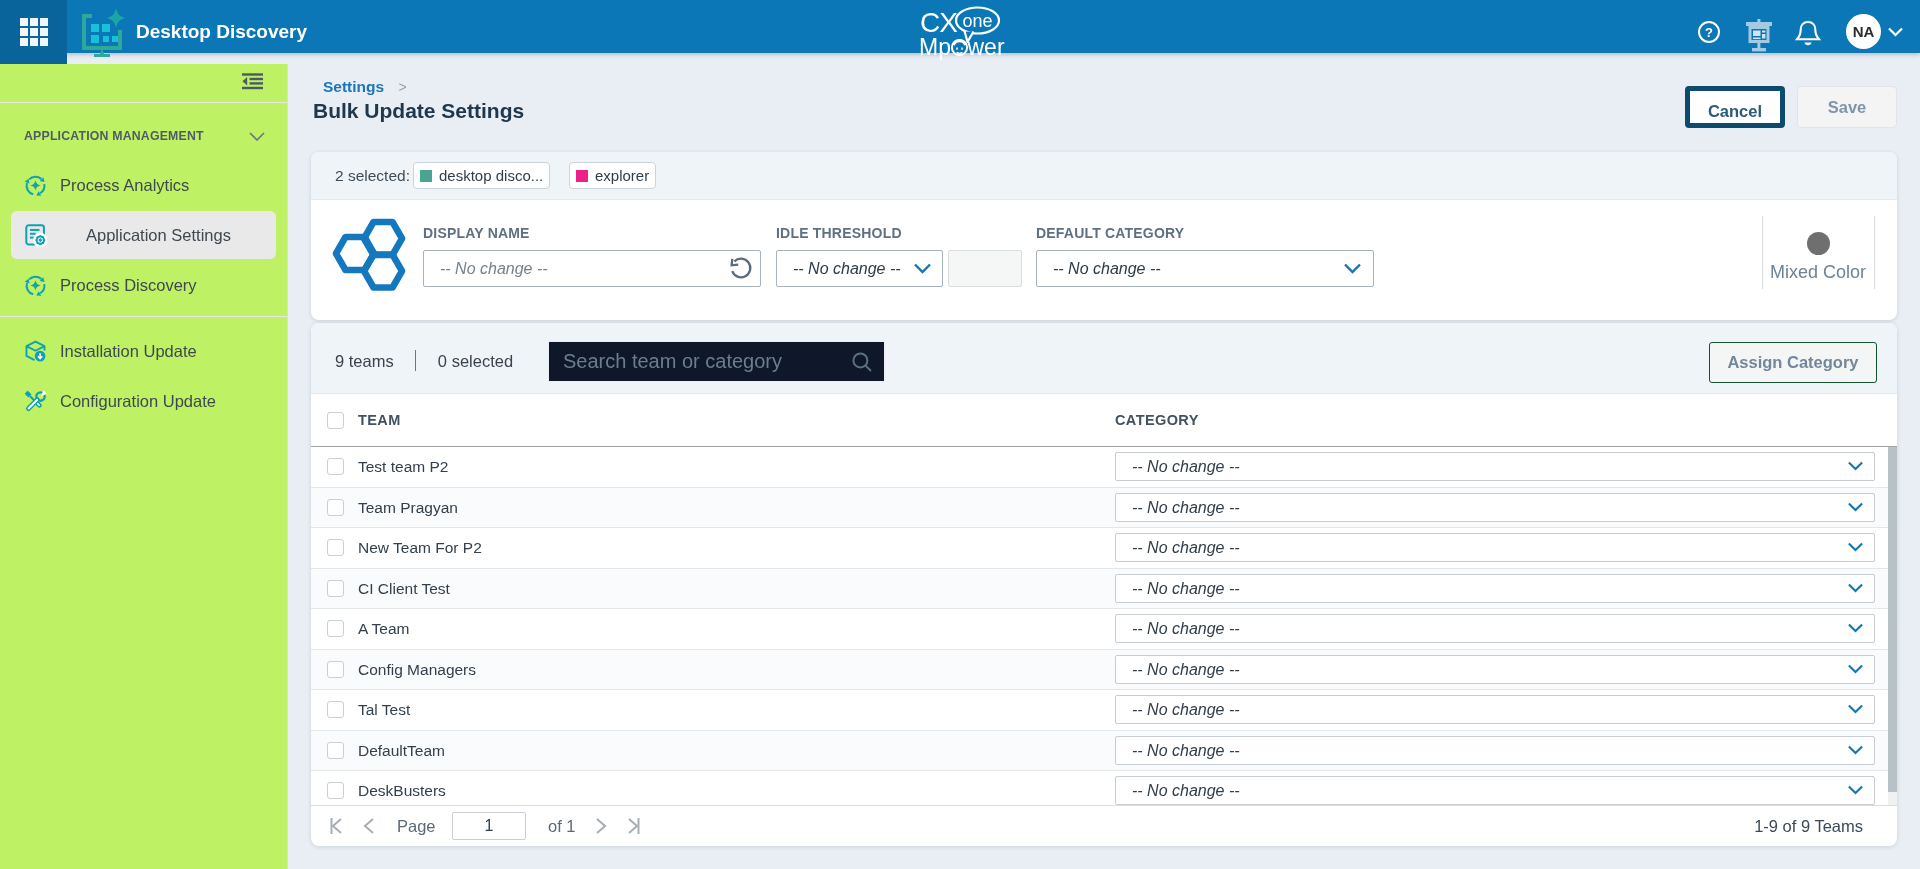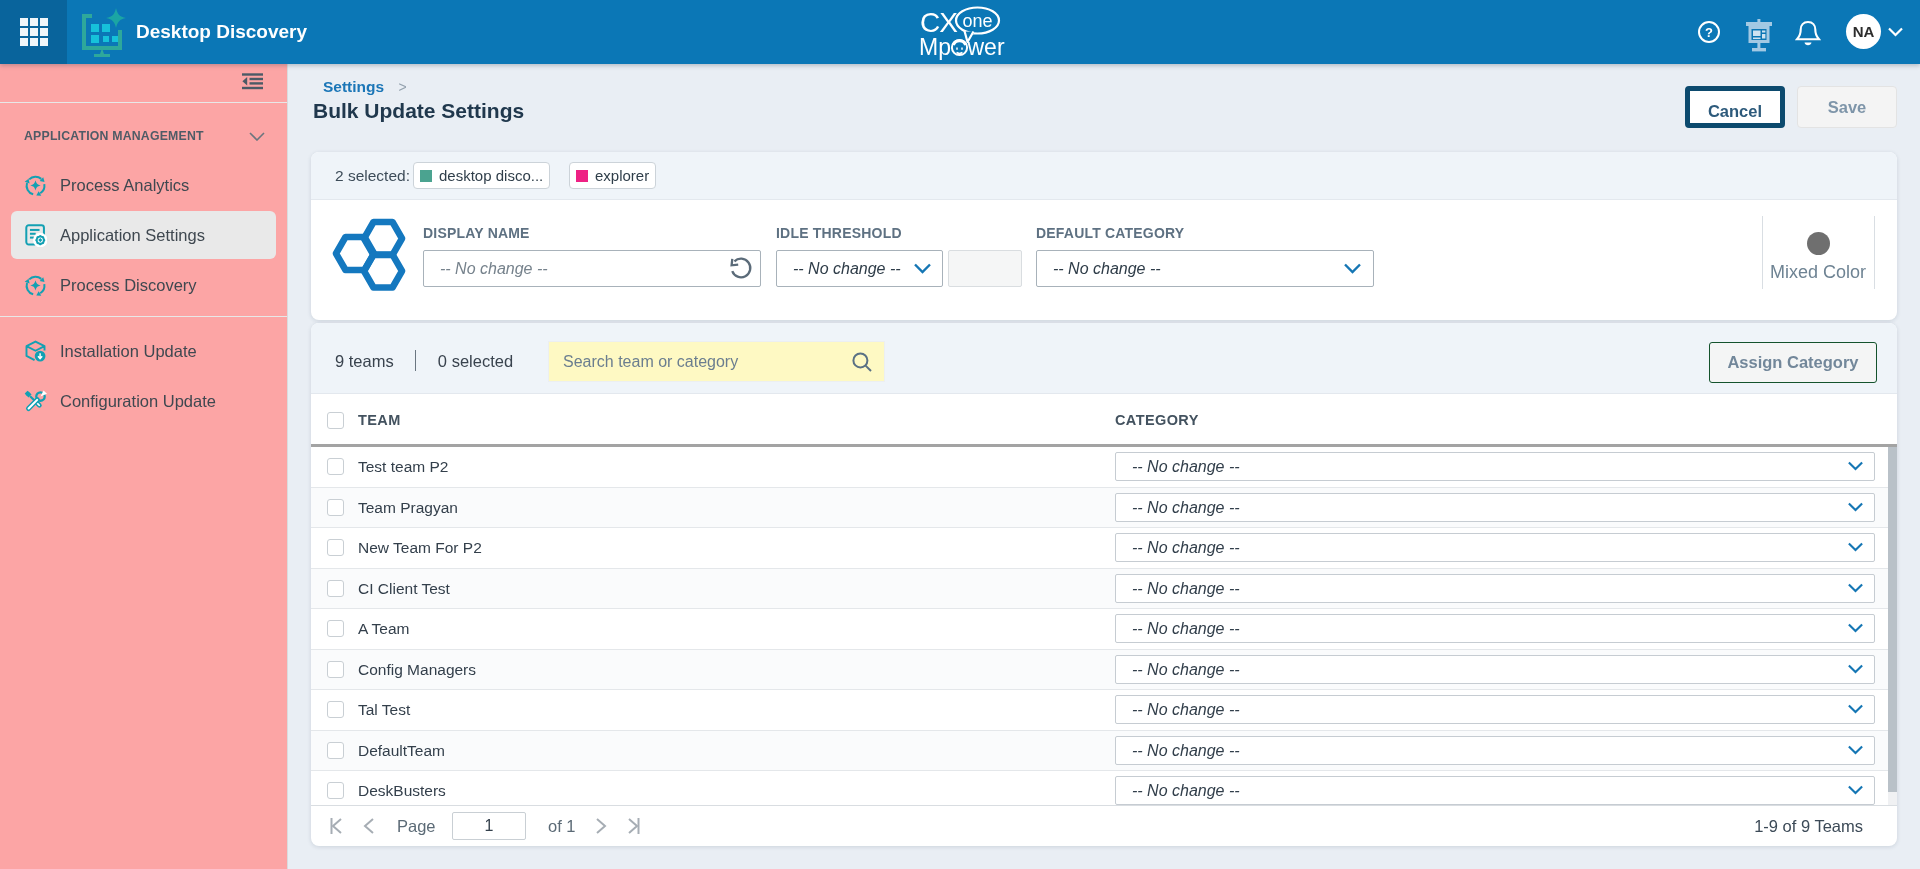--- a/index.html
+++ b/index.html
@@ -1,36 +1,36 @@
 <!DOCTYPE html>
 <html><head>
 <meta charset="utf-8">
 <style>
 * { margin:0; padding:0; box-sizing:border-box; }
 html,body { width:1920px; height:869px; overflow:hidden; font-family:"Liberation Sans", sans-serif; background:#e9eef4; }
 
 
-.topbar { position:absolute; left:0; top:0; width:1920px; height:64px; background:#0b77b6; box-shadow:0 2px 4px rgba(40,60,80,.25); z-index:5; }
+.topbar { position:absolute; left:0; top:0; width:1920px; height:53px; background:#0b77b6; box-shadow:0 2px 4px rgba(40,60,80,.25); z-index:5; }
 .launcher { position:absolute; left:0; top:0; width:67px; height:64px; background:#09649c; }
 .grid9 { position:absolute; left:20px; top:18px; width:29px; height:29px; }
 .grid9 i { position:absolute; width:7.6px; height:7.6px; background:#f0f6fa; }
 .appicon { position:absolute; left:78px; top:8px; }
 .appname { position:absolute; left:136px; top:0; height:64px; line-height:64px; color:#fff; font-size:19px; font-weight:bold; }
 .logo { position:absolute; left:905px; top:2px; }
 .tb-icon { position:absolute; top:0; }
 .avatar { position:absolute; left:1846px; top:14px; width:35px; height:35px; border-radius:50%; background:#fff; color:#2d2d2d; font-weight:bold; font-size:15px; text-align:center; line-height:35px; }
 
 
-.sidebar { position:absolute; left:0; top:64px; width:288px; height:805px; background:#fca5a5; border-right:1px solid #d9dcde; }
+.sidebar { position:absolute; left:0; top:64px; width:288px; height:805px; background:#bef264; border-right:1px solid #d9dcde; }
 .sb-top { height:39px; border-bottom:1px solid #e8e8e8; position:relative; }
 .sec-head { display:flex; align-items:center; justify-content:space-between; padding:0 22px 0 24px; height:36px; color:#4f5b66; font-size:12.3px; font-weight:bold; letter-spacing:.2px; }
 .sb-item { position:relative; display:flex; align-items:center; height:48px; margin:0 11px; border-radius:6px; color:#3f4850; font-size:16.5px; }
 .sb-item .ic { width:23px; height:23px; margin-left:13px; flex:0 0 auto; }
 .sb-item span { margin-left:13px; }
-.sb-item.active { background:#e9e9e9; }
+.sb-item.active { background:#e9e9e9;gap:26px; }
 .sb-sep { border-top:1px solid #e8e8e8; margin-top:11px; }
 
 
 .main { position:absolute; left:289px; top:64px; width:1631px; height:805px; }
 .crumb { position:absolute; left:24px; top:78px; font-size:15.5px; color:#1b76b7; font-weight:bold;margin-left:10px; }
 .crumb .gt { color:#93a1ad; font-weight:normal; margin-left:10px; font-size:14px; }
 .pg-title { position:absolute; left:24px; top:99px; font-size:21px; font-weight:bold; color:#20384d; }
 .btn { position:absolute; top:86px; width:100px; height:42px; border-radius:4px; font-size:16.5px; font-weight:bold; text-align:center; line-height:40px; }
 .btn-cancel { left:1396px; background:#fff; border:5px solid #0c4a6e; color:#2d5a7b; }
 .btn-save { left:1508px; background:#f4f4f4; border:1px solid #e3e3e3; color:#7e95a9; }
@@ -46,24 +46,24 @@
 .chip { position:absolute; top:10px; height:27px; background:#fff; border:1px solid #ccd3d9; border-radius:4px; display:flex; align-items:center; padding:0 6px; font-size:15px; color:#2f3e4a; }
 .chip i { width:12px; height:12px; margin-right:7px; }
 
 .f-label { position:absolute; font-size:14px; font-weight:bold; color:#5e7182; letter-spacing:.2px; }
 .f-input { position:absolute; height:37px; background:#fff; border:1px solid #a8b2ba; border-radius:2px; font-size:16px; font-style:italic; color:#76828c; line-height:35px; padding-left:16px; }
 .f-input.dd { color:#2e3c48; }
 .f-dis { position:absolute; height:37px; background:#f5f6f6; border:1px solid #d9dde0; border-radius:2px; }
 .vline { position:absolute; width:1px; background:#d9dee3; }
 
 .teams-count { position:absolute; left:24px; top:0; line-height:76px; font-size:16.5px; color:#39434e; }
-.search { position:absolute; left:237px; top:18px; width:337px; height:41px; background:#fef9c3; border:1px solid #eceff1; font-size:16px; color:#6b7e8f; line-height:39px; padding-left:14px; }
+.search { position:absolute; left:237px; top:18px; width:337px; height:41px; background:#0f172a; border:1px solid #eceff1; font-size:20px; color:#6b7e8f; line-height:39px; padding-left:14px; }
 .btn-assign { position:absolute; left:1398px; top:19px; width:168px; height:41px; background:#f4f5f5; border:1px solid #14532d; border-radius:3px; text-align:center; line-height:39px; font-size:16.5px; font-weight:bold; color:#72879a; }
 
-.thead { position:relative; height:53px; border-bottom:3px solid #a3a3a3; }
+.thead { position:relative; height:53px; border-bottom:1px solid #a3a3a3; }
 .th { position:absolute; top:0; line-height:53px; font-size:14.5px; font-weight:bold; color:#43525f; letter-spacing:.4px; }
 .cb { position:absolute; width:17px; height:17px; border:1px solid #c9cfd4; border-radius:3px; background:#fff; }
 .rows { position:relative; height:358px; overflow:hidden; }
 .row { position:relative; height:40.5px; border-bottom:1px solid #e4e7ea; }
 .row.alt { background:#fafbfc; }
 .row .cb { left:16px; top:11px; }
 .row .tname { position:absolute; left:47px; top:0; line-height:40px; font-size:15.5px; color:#333f4b; }
 .rsel { position:absolute; left:804px; top:5px; width:760px; height:29px; background:#fff; border:1px solid #c6ccd2; border-radius:2px; font-style:italic; font-size:16px; color:#313e4a; line-height:27px; padding-left:16px; }
 .sbar-track { position:absolute; right:0; top:0; width:9px; height:358px; background:#f0f1f3; }
 .sbar-thumb { position:absolute; right:0; top:0; width:9px; height:345px; background:#b9c1c8; }

